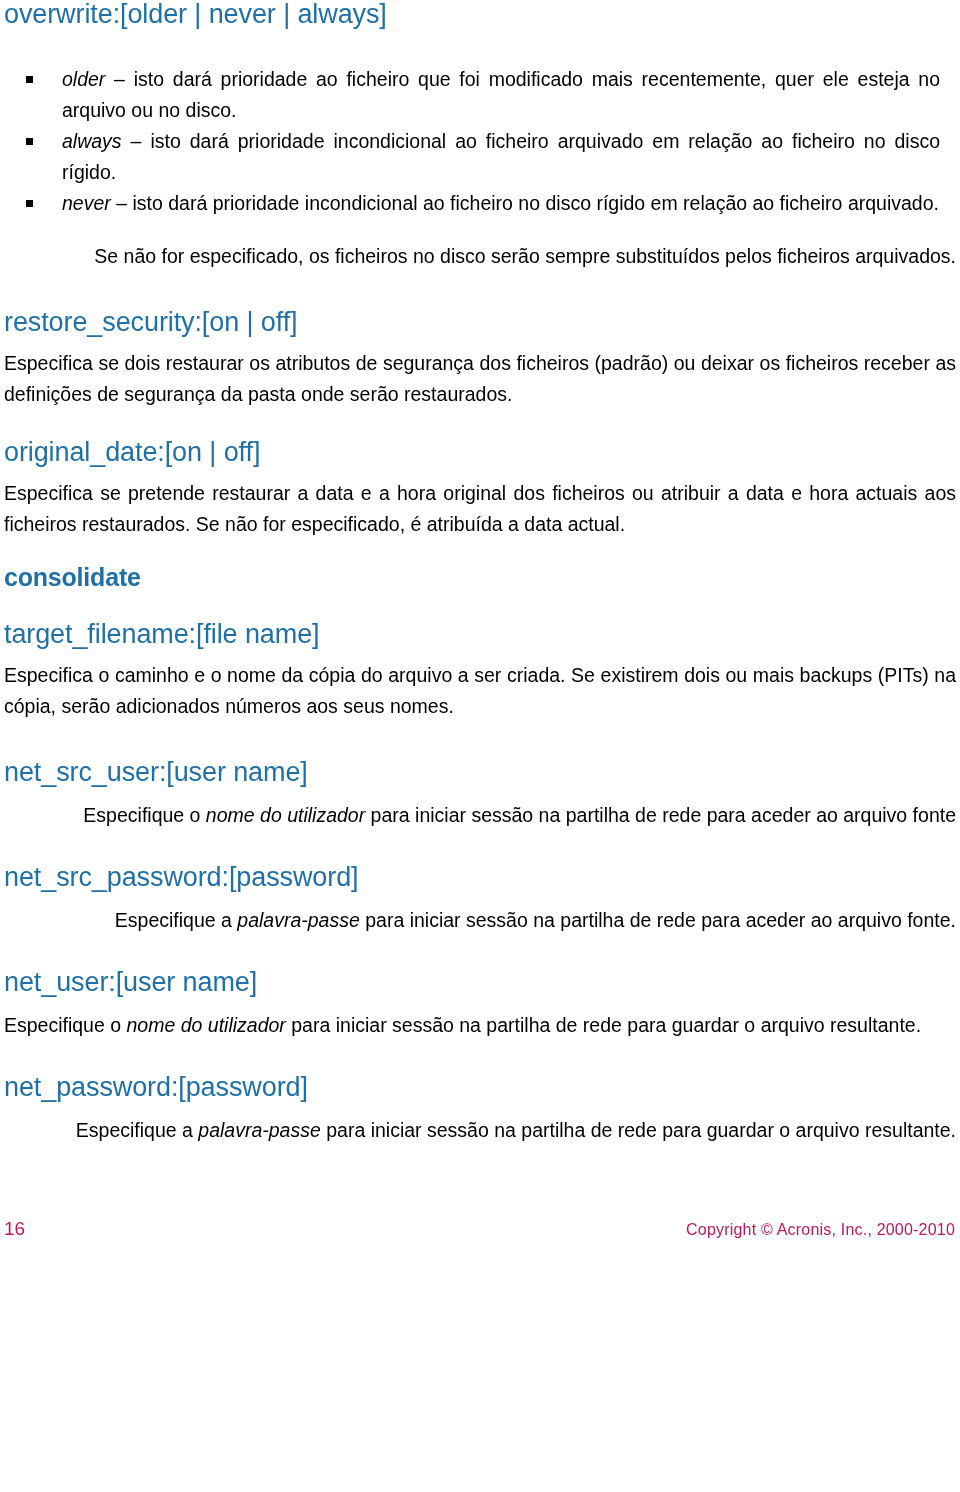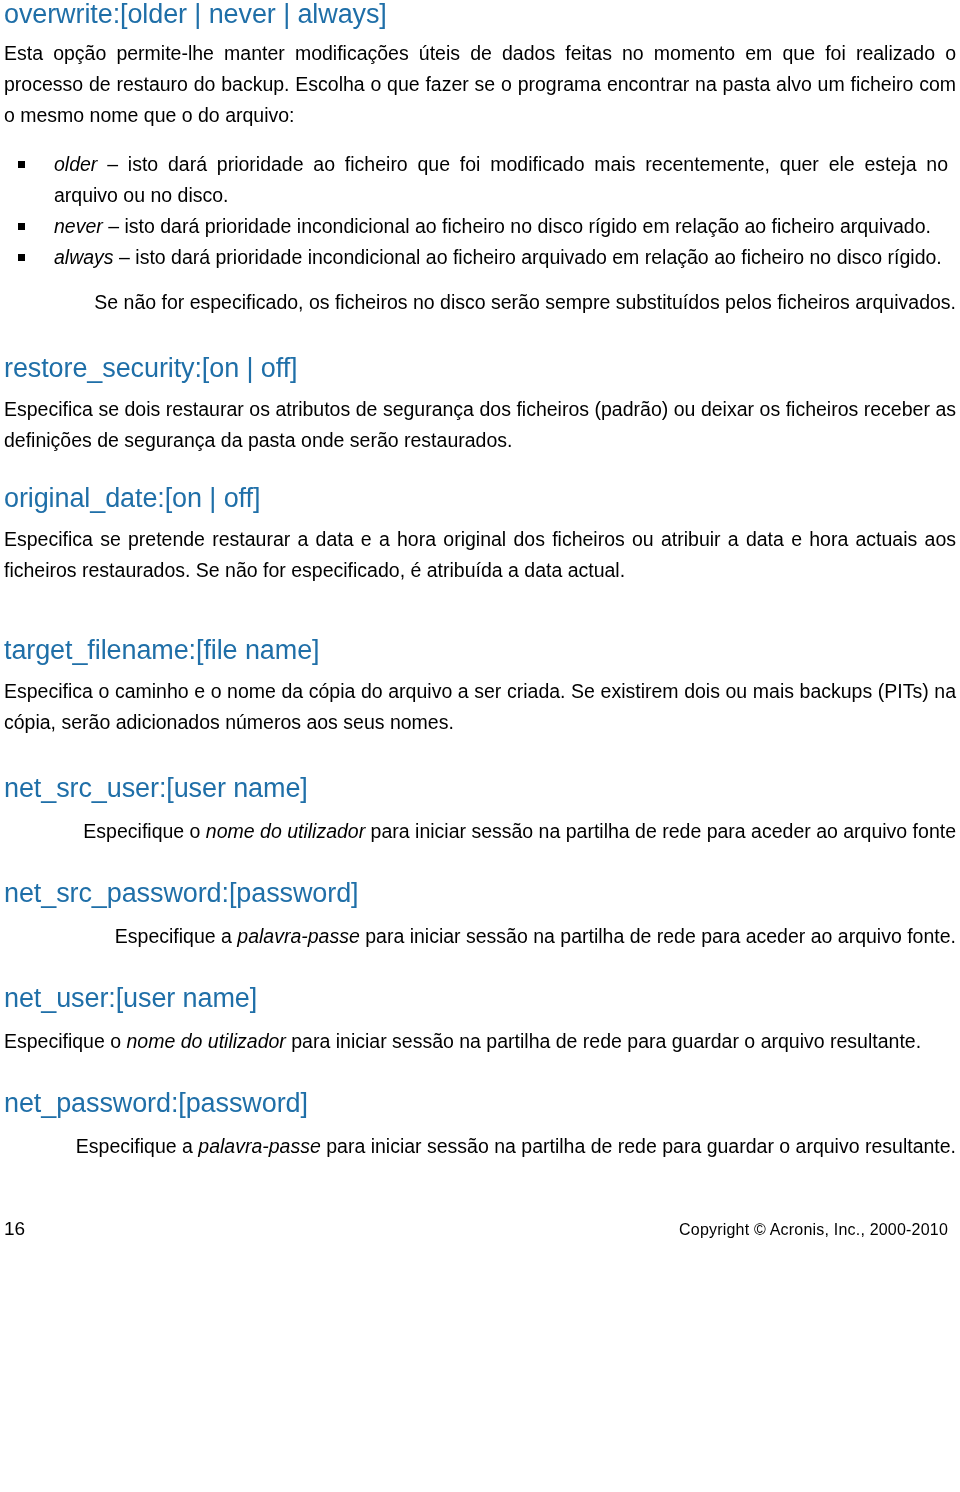--- a/index.html
+++ b/index.html
@@ -67,21 +67,21 @@
   p.body-text.nojust {
     text-align: right;
   }
   p.body-text em {
     font-style: italic;
   }
 
   
   ul.bullets {
     list-style: none;
-    margin: 8px;
+    margin: 16px;
     padding: 0;
   }
   ul.bullets li {
     position: relative;
     padding-left: 42px;
     font-family: "Liberation Sans", sans-serif;
     font-size: 19.5px;
     line-height: 31px;
     color: #000000;
     text-align: justify;
@@ -108,57 +108,56 @@
   .sp-12 { height: 12px; }
   .sp-22 { height: 22px; }
   .sp-26 { height: 26px; }
   .sp-30 { height: 30px; }
   .sp-34 { height: 34px; }
 
   
   .footer {
     position: absolute;
     left: 4px;
-    right: 12px;
+    right: 5px;
     bottom: 14px;
     display: flex;
     align-items: baseline;
     justify-content: space-between;
     font-family: "Liberation Sans", sans-serif;
     font-size: 19px;
     line-height: 24px;
-    color: #000000;
+    color: #be185d;
   }
   .footer .page-number { font-size: 19px; }
   .footer .copyright  { font-size: 16px; letter-spacing: 0.2px; }
 </style>
 </head>
 <body>
 
 <div class="page">
   <div class="content">
 
     <h1 class="opt-heading first">overwrite:[older | never | always]</h1>
 
     <div class="sp-8"></div>
 
-    <p class="body-text">Esta opção permite-lhe manter modificações úteis de dados feitas no momento em que foi realizado o processo de restauro do backup. Escolha o que fazer se o programa encontrar na pasta alvo um ficheiro com o mesmo nome que o do arquivo:</p>
 
     <div class="sp-10"></div>
 
     <ul class="bullets">
       <li>
         <span class="bullet-marker"></span><em>older</em><span> – </span><span>isto dará prioridade ao ficheiro que foi modificado mais recentemente, quer ele esteja no arquivo ou no disco.</span>
       </li>
       <li>
+        <span class="bullet-marker"></span><em>always</em><span> – </span><span>isto dará prioridade incondicional ao ficheiro arquivado em relação ao ficheiro no disco rígido.</span>
+      </li>
+      <li>
         <span class="bullet-marker"></span><em>never</em><span> – </span><span>isto dará prioridade incondicional ao ficheiro no disco rígido em relação ao ficheiro arquivado.</span>
       </li>
-      <li>
-        <span class="bullet-marker"></span><em>always</em><span> – </span><span>isto dará prioridade incondicional ao ficheiro arquivado em relação ao ficheiro no disco rígido.</span>
-      </li>
     </ul>
 
     <div class="sp-6"></div>
 
     <p class="body-text nojust">Se não for especificado, os ficheiros no disco serão sempre substituídos pelos ficheiros arquivados.</p>
 
     <div class="sp-34"></div>
 
     <h1 class="opt-heading">restore_security:[on | off]</h1>
 
@@ -169,20 +168,21 @@
     <div class="sp-26"></div>
 
     <h1 class="opt-heading">original_date:[on | off]</h1>
 
     <div class="sp-10"></div>
 
     <p class="body-text">Especifica se pretende restaurar a data e a hora original dos ficheiros ou atribuir a data e hora actuais aos ficheiros restaurados. Se não for especificado, é atribuída a data actual.</p>
 
     <div class="sp-22"></div>
 
+    <h2 class="section-heading">consolidate</h2>
 
     <div class="sp-26"></div>
 
     <h1 class="opt-heading">target_filename:[file name]</h1>
 
     <div class="sp-10"></div>
 
     <p class="body-text">Especifica o caminho e o nome da cópia do arquivo a ser criada. Se existirem dois ou mais backups (PITs) na cópia, serão adicionados números aos seus nomes.</p>
 
     <div class="sp-34"></div>

